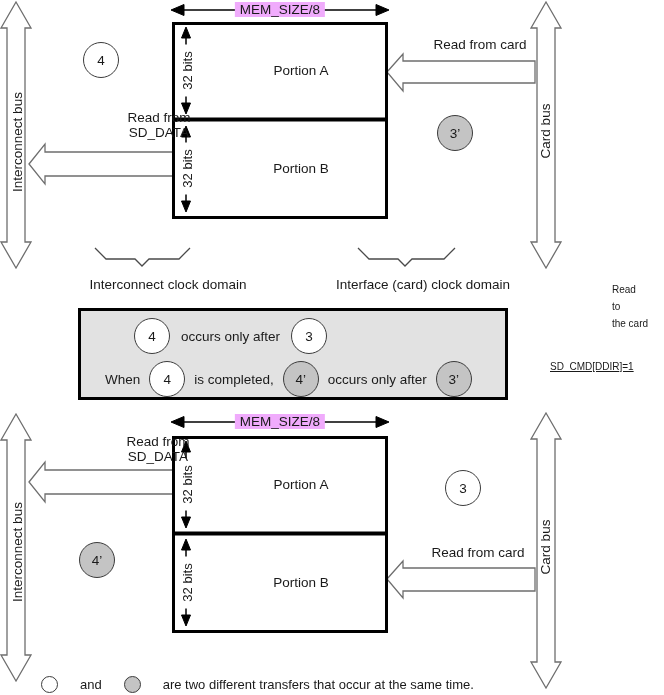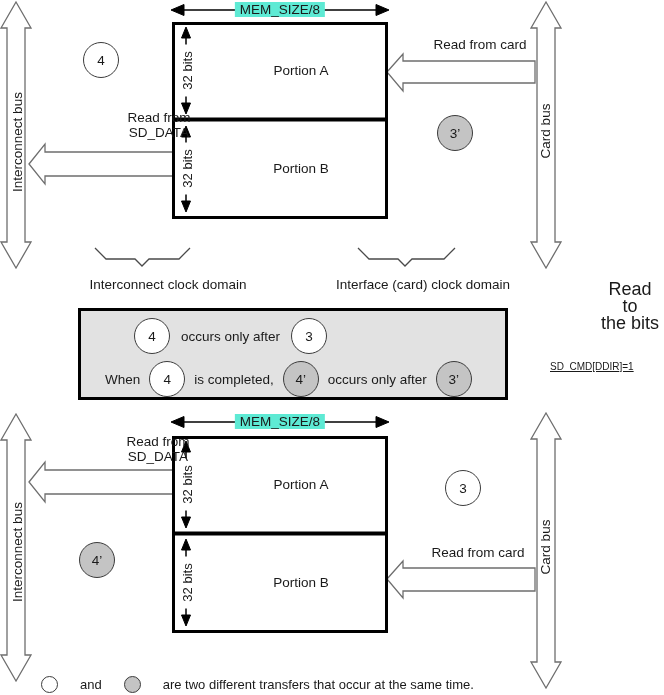--- a/index.html
+++ b/index.html
@@ -11,21 +11,21 @@
   .lbl{position:absolute;font-size:13.5px;line-height:15px;white-space:nowrap;padding-left:36px;}
   .center{transform:translateX(-50%);text-align:center;}
   .vlabel{
     position:absolute;width:130px;height:16px;text-align:center;
     transform:rotate(-90deg);transform-origin:center;font-size:13.5px;line-height:16px;
   }
   .bits{
     position:absolute;width:52px;height:15px;text-align:center;background:#ffffff;
     transform:rotate(-90deg);transform-origin:center;font-size:13px;line-height:15px;
   }
-  .whitebg{background:#5eead4;padding:0 5px;}
+  .whitebg{background:#f0abfc;padding:0 5px;}
   .badge{
     position:absolute;width:36px;height:36px;border-radius:50%;
     border:1.5px solid #3c3c3c;box-sizing:border-box;
     display:flex;align-items:center;justify-content:center;
     font-size:13.5px;background:#ffffff;
   }
   .badge.gray{background:#c4c4c4;}
   .badge.inline{position:static;flex:0 0 auto;}
   .two-line{line-height:14.5px;text-align:center;margin-left:41px;}
   #summary-panel{
@@ -40,21 +40,21 @@
   #legend{
     position:absolute;left:41px;top:676px;display:flex;align-items:center;gap:22px;
     font-size:13px;white-space:nowrap;
   }
   .mini-badge{
     width:17px;height:17px;border-radius:50%;border:1.4px solid #3c3c3c;
     box-sizing:border-box;background:#ffffff;flex:0 0 auto;
   }
   .mini-badge.gray{background:#c4c4c4;}
   #side-note{position:absolute;left:630px;top:281px;transform:translateX(-50%);
-    text-align:center;font-size:18px;line-height:17px;white-space:nowrap;}
+    font-size:10px;line-height:17px;white-space:nowrap;}
   #sd-cmd{position:absolute;left:550px;top:361px;font-size:10px;white-space:nowrap;text-decoration:underline;}
 </style>
 </head>
 <body>
 
 <div id="canvas">
 
   <svg id="shapes" viewBox="0 0 664 695">
 
     <polygon points="16,2 31,28 25,28 25,242 31,242 16,268 1,242 7,242 7,28 1,28" fill="#ffffff" stroke="#6e6e6e" stroke-width="1.3"></polygon>
@@ -152,21 +152,21 @@
       <span>occurs only after</span>
       <span class="badge inline gray">
         <span>3’</span>
       </span>
     </div>
   </div>
 
   <div id="side-note">
     <div>Read</div>
     <div>to</div>
-    <div>the bits</div>
+    <div>the card</div>
   </div>
   <div id="sd-cmd">SD_CMD[DDIR]=1</div>
 
   <div class="vlabel" style="left:-47px;top:544px;">Interconnect bus</div>
   <div class="vlabel" style="left:481px;top:539px;">Card bus</div>
   <div class="lbl center whitebg" style="left:280px;top:414px;">MEM_SIZE/8</div>
   <div class="bits" style="left:161px;top:477px;">32 bits</div>
   <div class="bits" style="left:161px;top:575px;">32 bits</div>
   <div class="lbl center" style="left:283px;top:477px;">Portion A</div>
   <div class="lbl center" style="left:283px;top:575px;">Portion B</div>

